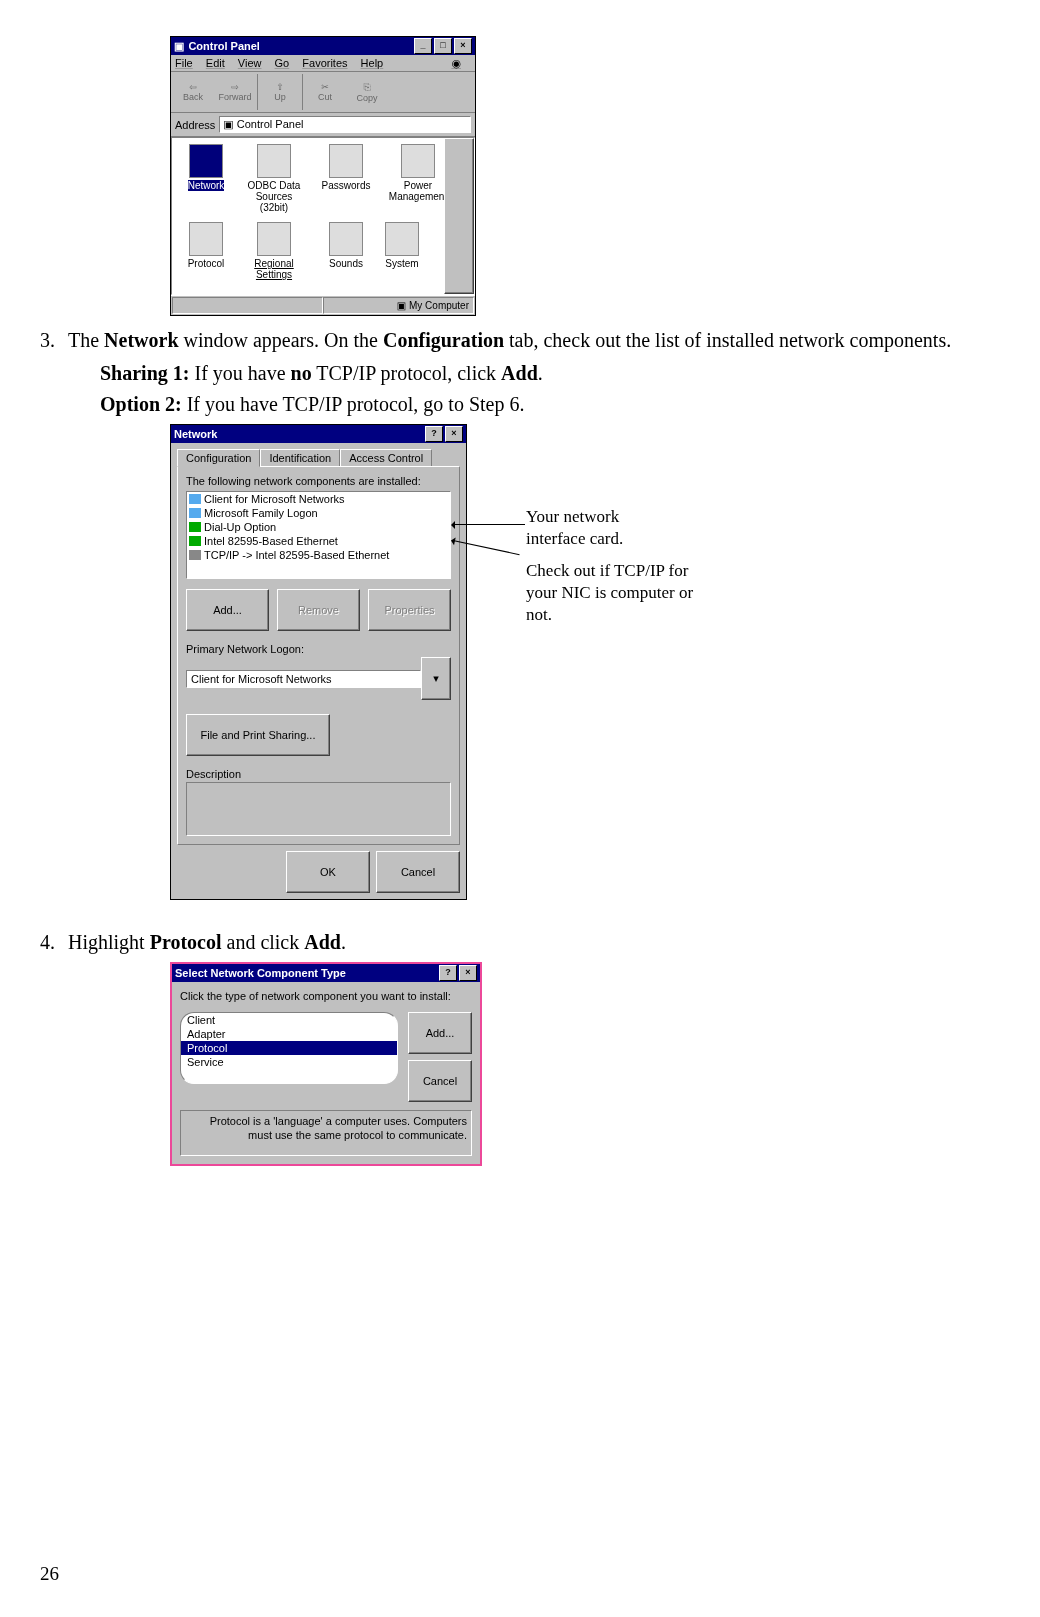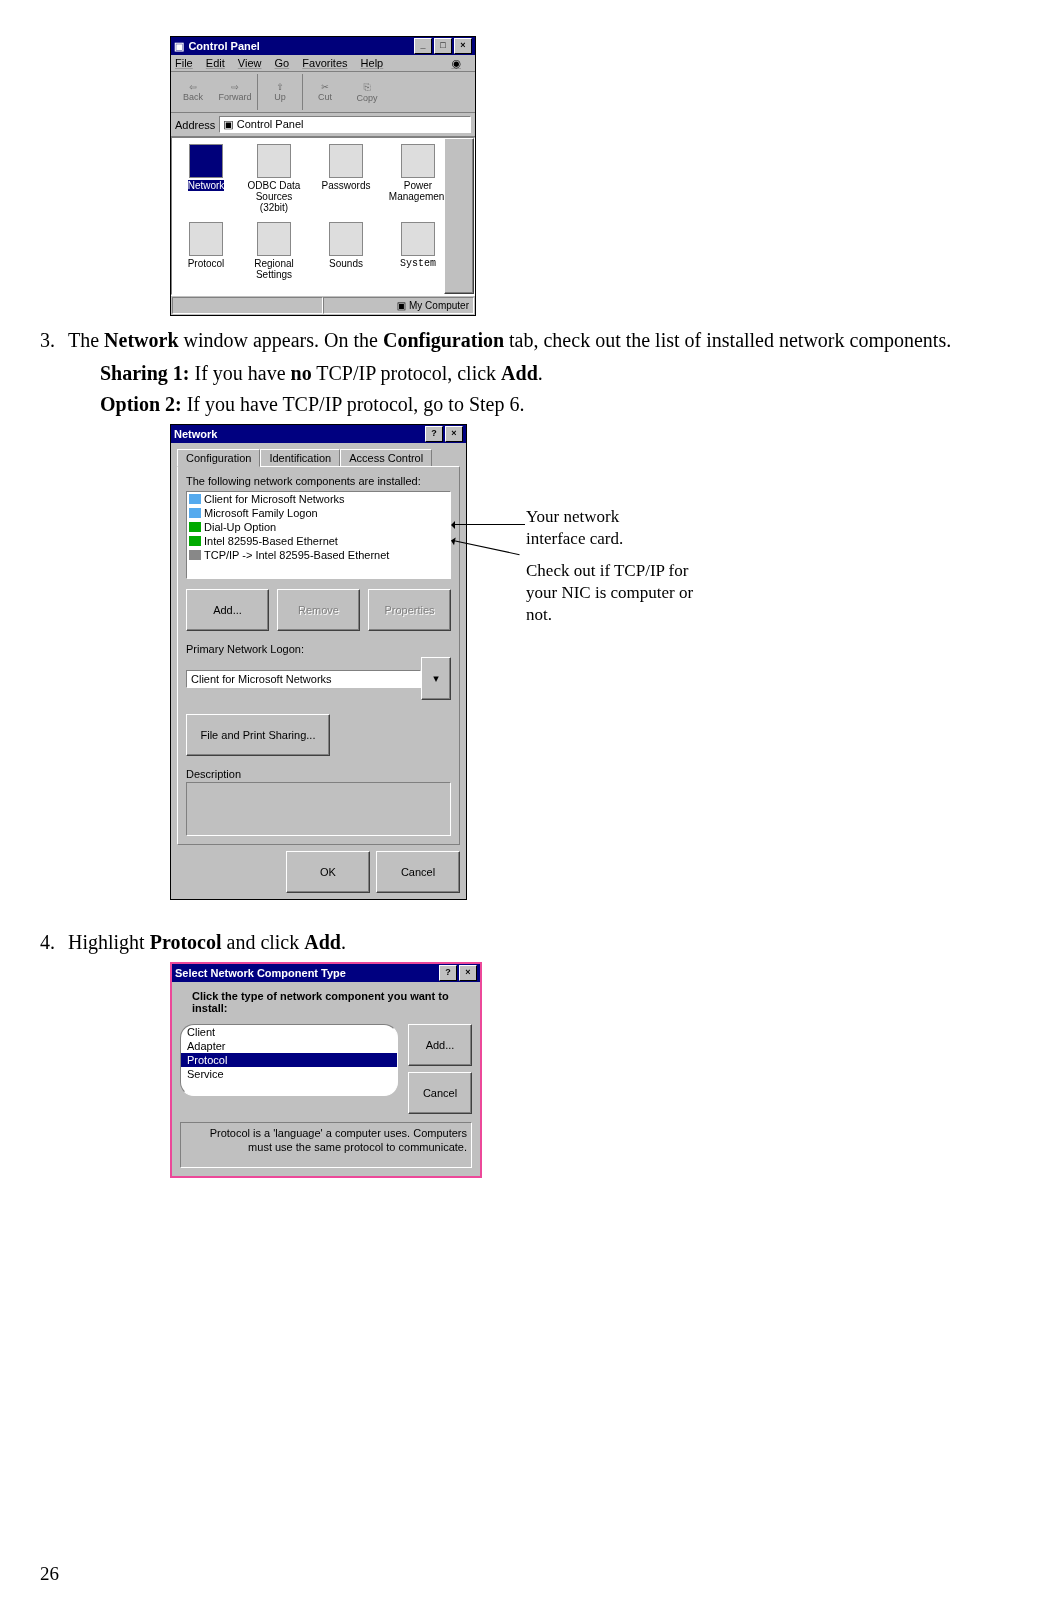--- a/index.html
+++ b/index.html
@@ -121,23 +121,23 @@
     <div class="addr">
       <span>Address</span>
       <div class="field sunken">▣ <span>Control Panel</span></div>
     </div>
     <div class="iconarea">
       <div class="cpicon sel" style="left:4px; top:6px;"><div class="glyph"></div><span class="lbl">Network</span></div>
       <div class="cpicon" style="left:72px; top:6px;"><div class="glyph"></div><span class="lbl">ODBC Data Sources (32bit)</span></div>
       <div class="cpicon" style="left:144px; top:6px;"><div class="glyph"></div><span class="lbl">Passwords</span></div>
       <div class="cpicon" style="left:216px; top:6px;"><div class="glyph"></div><span class="lbl">Power Management</span></div>
       <div class="cpicon" style="left:4px; top:84px;"><div class="glyph"></div><span class="lbl">Protocol</span></div>
-      <div class="cpicon" style="left:72px; top:84px;"><div class="glyph"></div><span class="lbl">Regional Settings</span></div>
+      <div class="cpicon" style="left:72px; top:84px;text-decoration:underline;"><div class="glyph"></div><span class="lbl">Regional Settings</span></div>
       <div class="cpicon" style="left:144px; top:84px;"><div class="glyph"></div><span class="lbl">Sounds</span></div>
-      <div class="cpicon" style="left:216px; top:84px;font-family:Liberation Mono, monospace;"><div class="glyph"></div><span class="lbl">System</span></div>
+      <div class="cpicon" style="left:200px; top:84px;"><div class="glyph"></div><span class="lbl">System</span></div>
       <div style="position:absolute; right:0; top:0; bottom:0; width:16px;" class="btn3d"></div>
     </div>
     <div class="status">
       <div class="cell sunken-g"></div>
       <div class="cell sunken-g">▣ <span>My Computer</span></div>
     </div>
   </div>
 
   <div class="step" style="margin-top:10px;">
     <div class="num">3.</div>
@@ -213,21 +213,21 @@
     <div class="num">4.</div>
     <div class="txt"><span>Highlight </span><b>Protocol</b><span> and click </span><b>Add</b><span>.</span></div>
   </div>
 
   <div class="w9x ss3 w-frame">
     <div class="w-title">
       <span class="t">Select Network Component Type</span>
       <span class="w-btn">?</span>
       <span class="w-btn">×</span>
     </div>
-    <div style="padding:8px 8px 2px 20px;font-weight:bold;">Click the type of network component you want to install:</div>
+    <div style="padding:8px 8px 2px 8px;">Click the type of network component you want to install:</div>
     <div class="body">
       <div class="left">
         <div class="clist sunken">
           <div>
               <span class="cli-ico"></span>
               <span>Client</span>
             </div>
           <div>
               <span class="nic-ico"></span>
               <span>Adapter</span>

